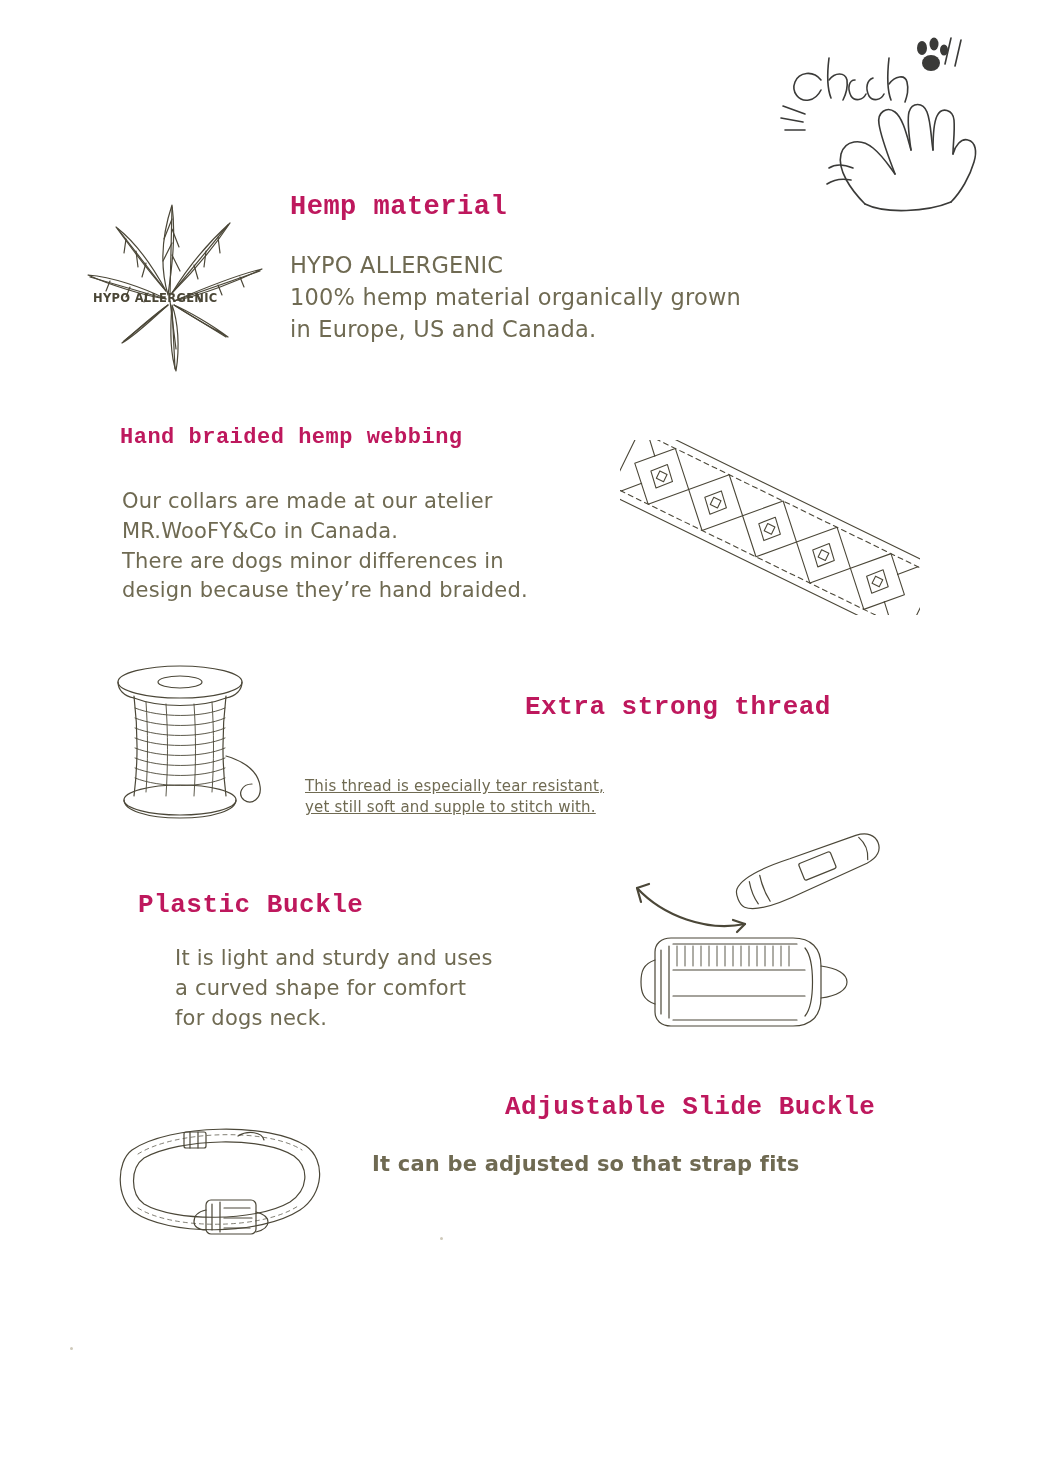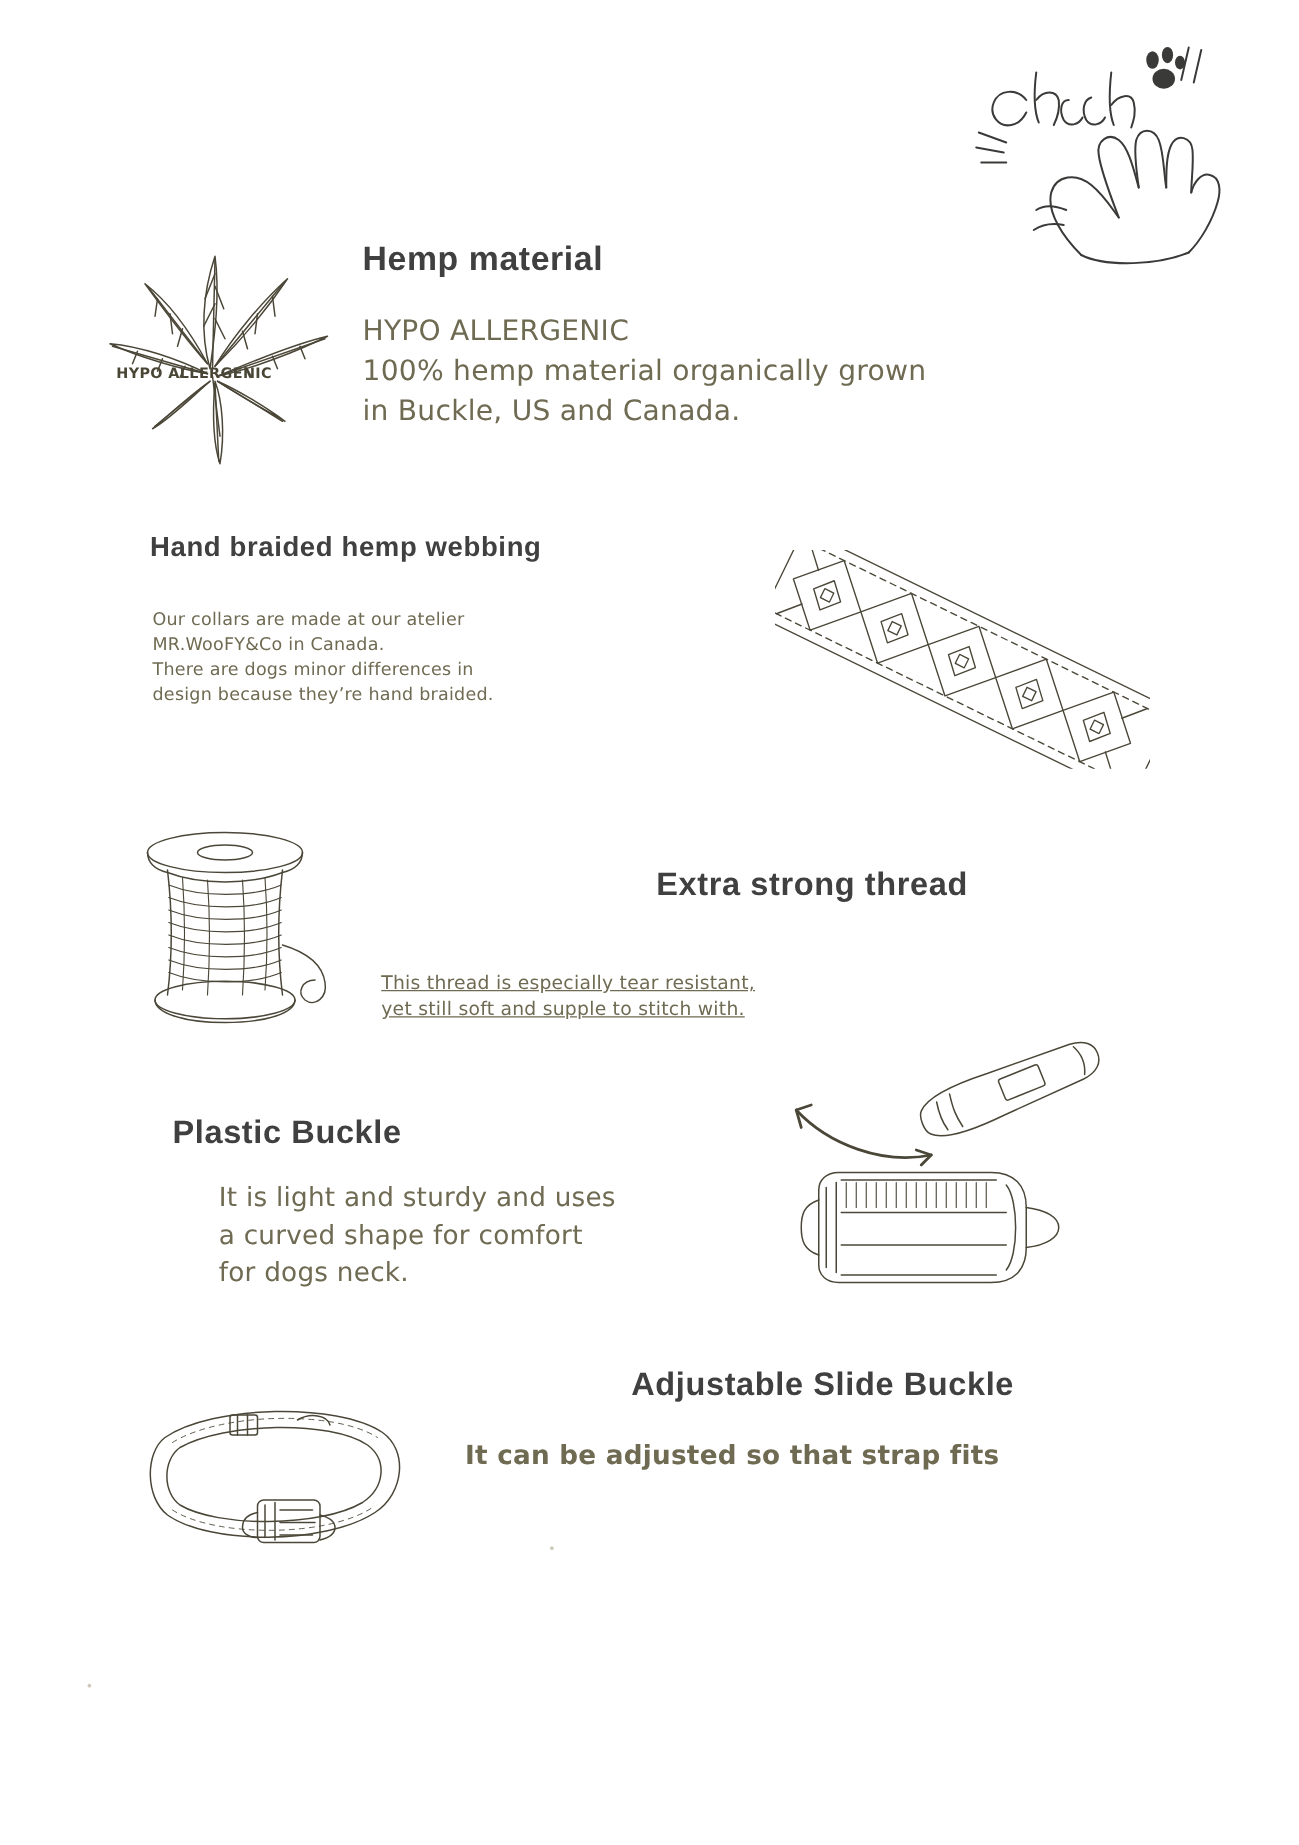--- a/index.html
+++ b/index.html
@@ -15,23 +15,23 @@
     color: #6b6348;
     overflow: hidden;
   }
   .page {
     position: absolute;
     inset: 0;
   }
 
   
   .heading {
-    font-family: Liberation Sans, sans-serif;
+    font-family: Liberation Mono, monospace;
     font-weight: bold;
-    color: #404040;
+    color: #be185d;
     letter-spacing: 0.5px;
   }
   .body-text {
     font-family: "DejaVu Sans", sans-serif;
     color: #6f6a52;
     line-height: 1.42;
     letter-spacing: 0.2px;
   }
 
   
@@ -66,21 +66,21 @@
 
   
   #webbing-heading {
     top: 425px;
     left: 120px;
     font-size: 22px;
   }
   #webbing-body {
     top: 487px;
     left: 122px;
-    font-size: 14px;
+    font-size: 21px;
     width: 530px;
   }
   #webbing-illustration {
     top: 440px;
     left: 620px;
     width: 300px;
     height: 175px;
   }
 
   
@@ -236,21 +236,21 @@
       <path d="M90 106 C92 122, 94 138, 96 154"></path>
     </svg>
     <div class="leaf-label">HYPO ALLERGENIC</div>
   </div>
 
   <div class="block heading" id="hemp-material-heading">Hemp material</div>
 
   <div class="block body-text" id="hemp-material-body">
     <span class="line">HYPO ALLERGENIC</span>
     <span class="line">100% hemp material organically grown</span>
-    <span class="line">in Buckle, US and Canada.</span>
+    <span class="line">in Europe, US and Canada.</span>
   </div>
 
   <div class="block heading" id="webbing-heading">Hand braided hemp webbing</div>
 
   <div class="block body-text" id="webbing-body">
     <span class="line">Our collars are made at our atelier</span>
     <span class="line">MR.WooFY&amp;Co in Canada.</span>
     <span class="line">There are dogs minor differences in</span>
     <span class="line">design because they’re hand braided.</span>
   </div>

